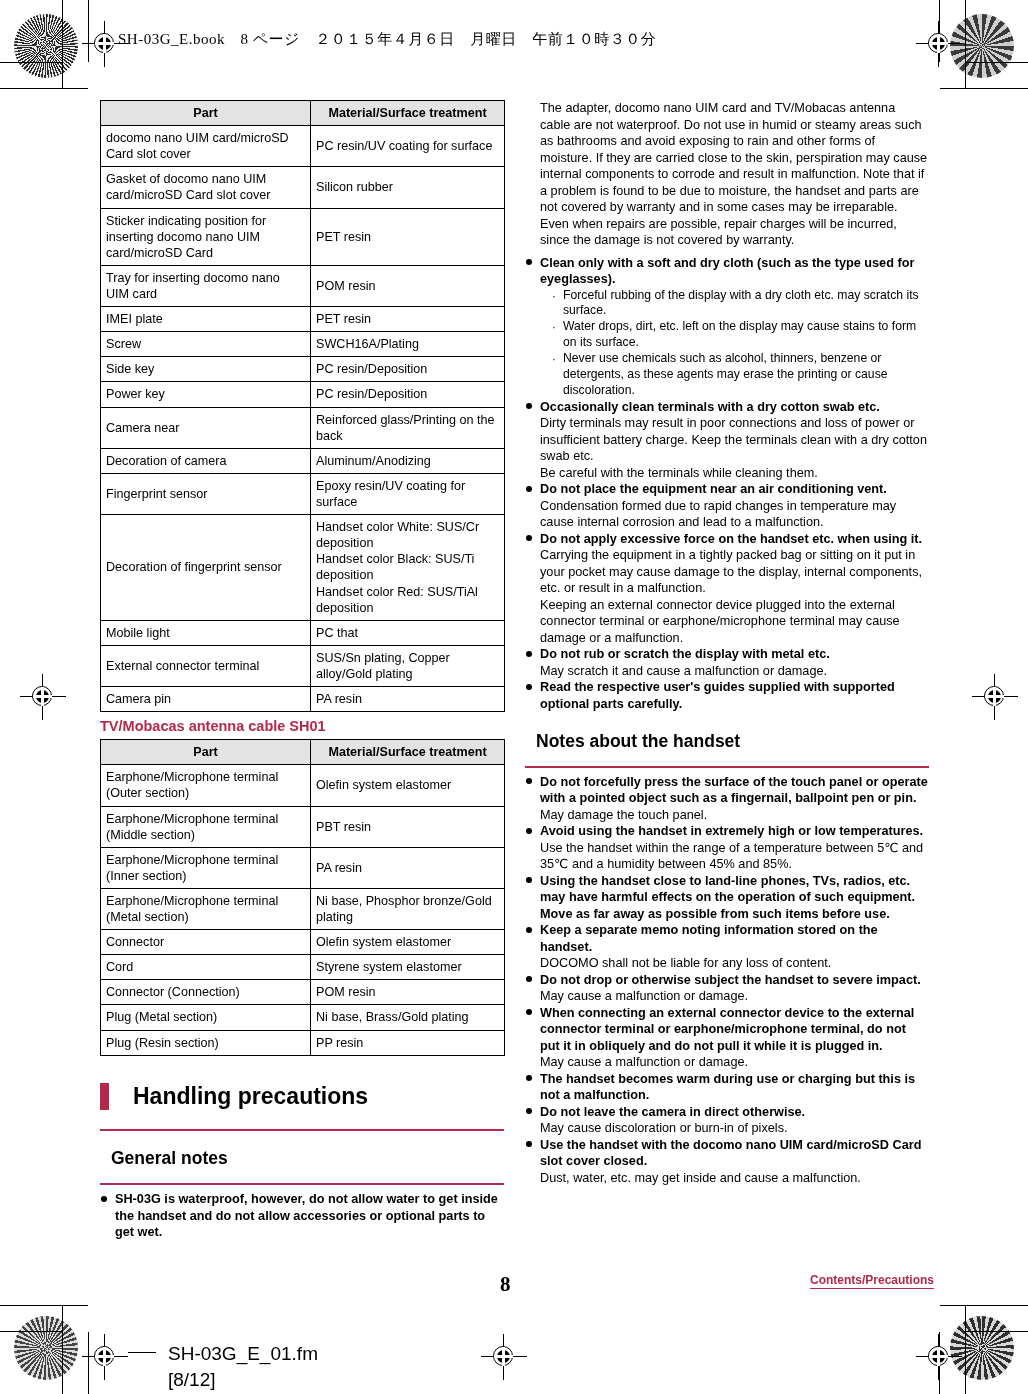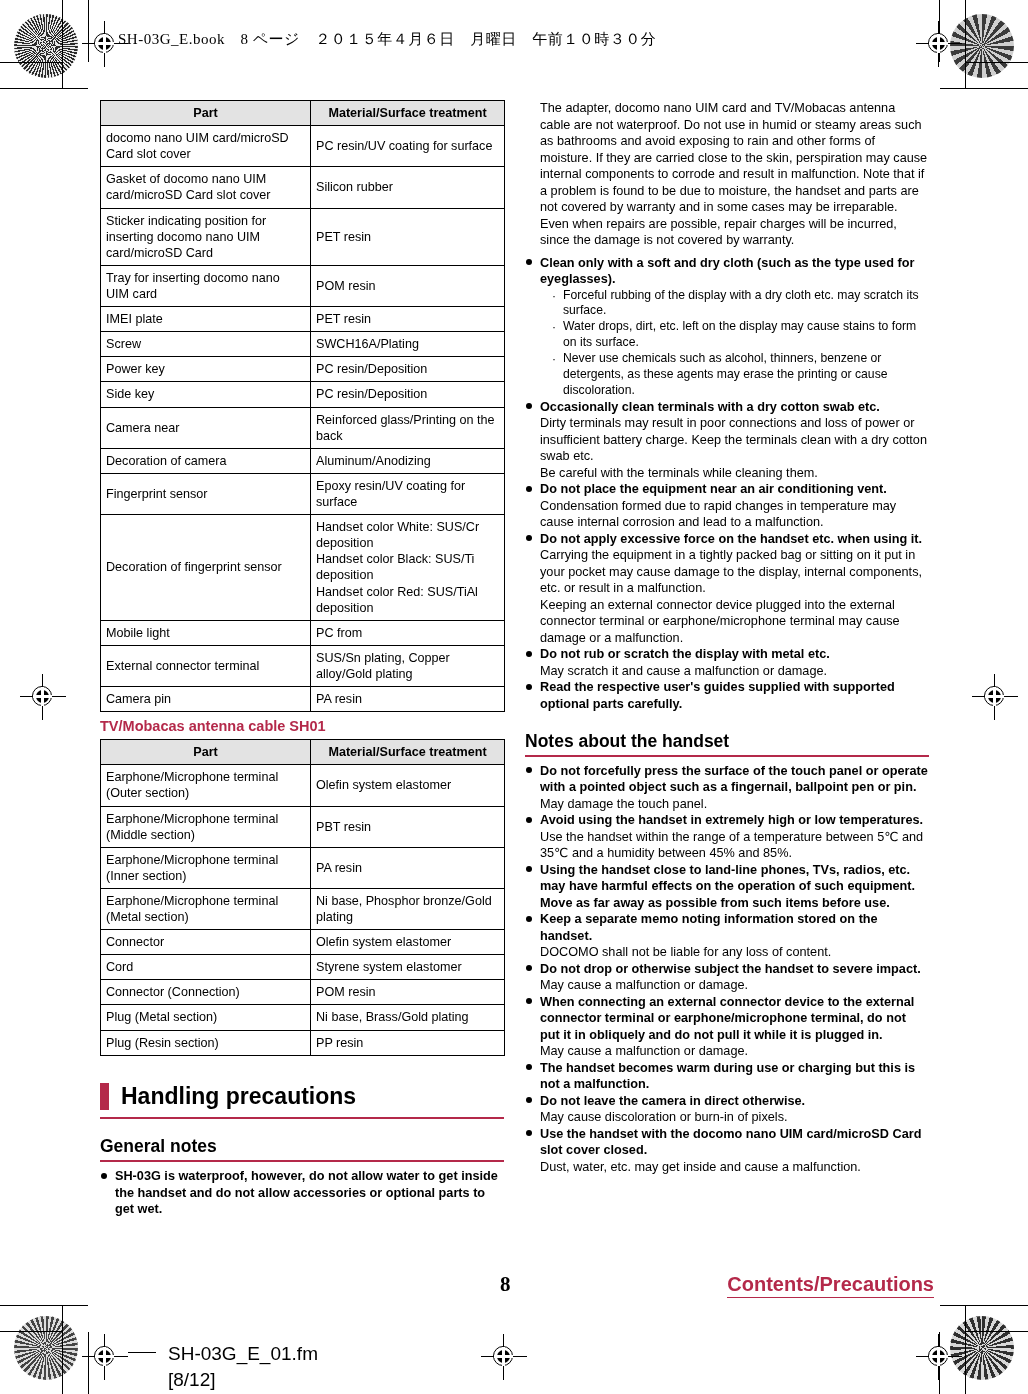--- a/index.html
+++ b/index.html
@@ -68,26 +68,26 @@
   }
 
   
   .sechead{
     position:relative;margin:26px 0 0 0;padding:0 0 3px 17px;
     border-bottom:2.5px solid #b4294a;
   }
   .sechead .bar{
     position:absolute;left:0;top:1px;width:9px;height:27px;background:#b4294a;
   }
-  .sechead h1{margin:4px;font-size:23px;font-weight:bold;line-height:1.25;}
+  .sechead h1{margin:16px;font-size:23px;font-weight:bold;line-height:1.25;}
 
   .subhead{
     margin:16px 0 0 0;padding-bottom:2px;border-bottom:2px solid #b4294a;
   }
-  .subhead h2{margin:0;font-size:17.5px;font-weight:bold;line-height:1.3;}
+  .subhead h2{margin:11px;font-size:17.5px;font-weight:bold;line-height:1.3;}
 
   
   ul.dots{list-style:none;margin:6px 0 0 0;padding:0;}
   ul.dots > li{
     position:relative;padding-left:15px;margin:0 0 0 0;
     font-size:12.7px;line-height:1.30;
   }
   ul.dots > li > .bullet{
     position:absolute;left:1px;top:4.5px;width:6px;height:6px;
     background:#000;border-radius:50%;
@@ -99,21 +99,21 @@
   ul.sub > li > .tick{position:absolute;left:1px;top:1px;font-size:12px;line-height:1.3;}
 
   
   .pagenum{
     position:absolute;left:500px;top:1272px;
     font-family:"Liberation Serif","DejaVu Serif",serif;
     font-size:21px;font-weight:bold;
   }
   .crumb{
     position:absolute;right:94px;top:1273px;
-    color:#b4294a;font-weight:bold;font-size:20px;
+    color:#b4294a;font-weight:bold;font-size:12px;
     border-bottom:1.6px solid #b4294a;padding-bottom:1px;
   }
   .fmname{
     position:absolute;left:168px;top:1341px;font-size:19px;line-height:1.35;
   }
   .footdash{position:absolute;left:128px;top:1352px;width:28px;height:1.4px;background:#000;}
 </style>
 </head>
 <body>
 
@@ -221,46 +221,46 @@
           </tr>
           <tr>
             <td>IMEI plate</td>
             <td>PET resin</td>
           </tr>
           <tr>
             <td>Screw</td>
             <td>SWCH16A/Plating</td>
           </tr>
           <tr>
+            <td>Side key</td>
+            <td>PC resin/Deposition</td>
+          </tr>
+          <tr>
             <td>Power key</td>
             <td>PC resin/Deposition</td>
           </tr>
           <tr>
-            <td>Side key</td>
-            <td>PC resin/Deposition</td>
-          </tr>
-          <tr>
             <td>Camera near</td>
             <td>Reinforced glass/Printing on the back</td>
           </tr>
           <tr>
             <td>Decoration of camera</td>
             <td>Aluminum/Anodizing</td>
           </tr>
           <tr>
             <td>Fingerprint sensor</td>
             <td>Epoxy resin/UV coating for surface</td>
           </tr>
           <tr>
             <td>Decoration of fingerprint sensor</td>
             <td>Handset color White: SUS/Cr deposition<br>Handset color Black: SUS/Ti deposition<br>Handset color Red: SUS/TiAl deposition</td>
           </tr>
           <tr>
             <td>Mobile light</td>
-            <td>PC from</td>
+            <td>PC that</td>
           </tr>
           <tr>
             <td>External connector terminal</td>
             <td>SUS/Sn plating, Copper alloy/Gold plating</td>
           </tr>
           <tr>
             <td>Camera pin</td>
             <td>PA resin</td>
           </tr>
         </tbody>

